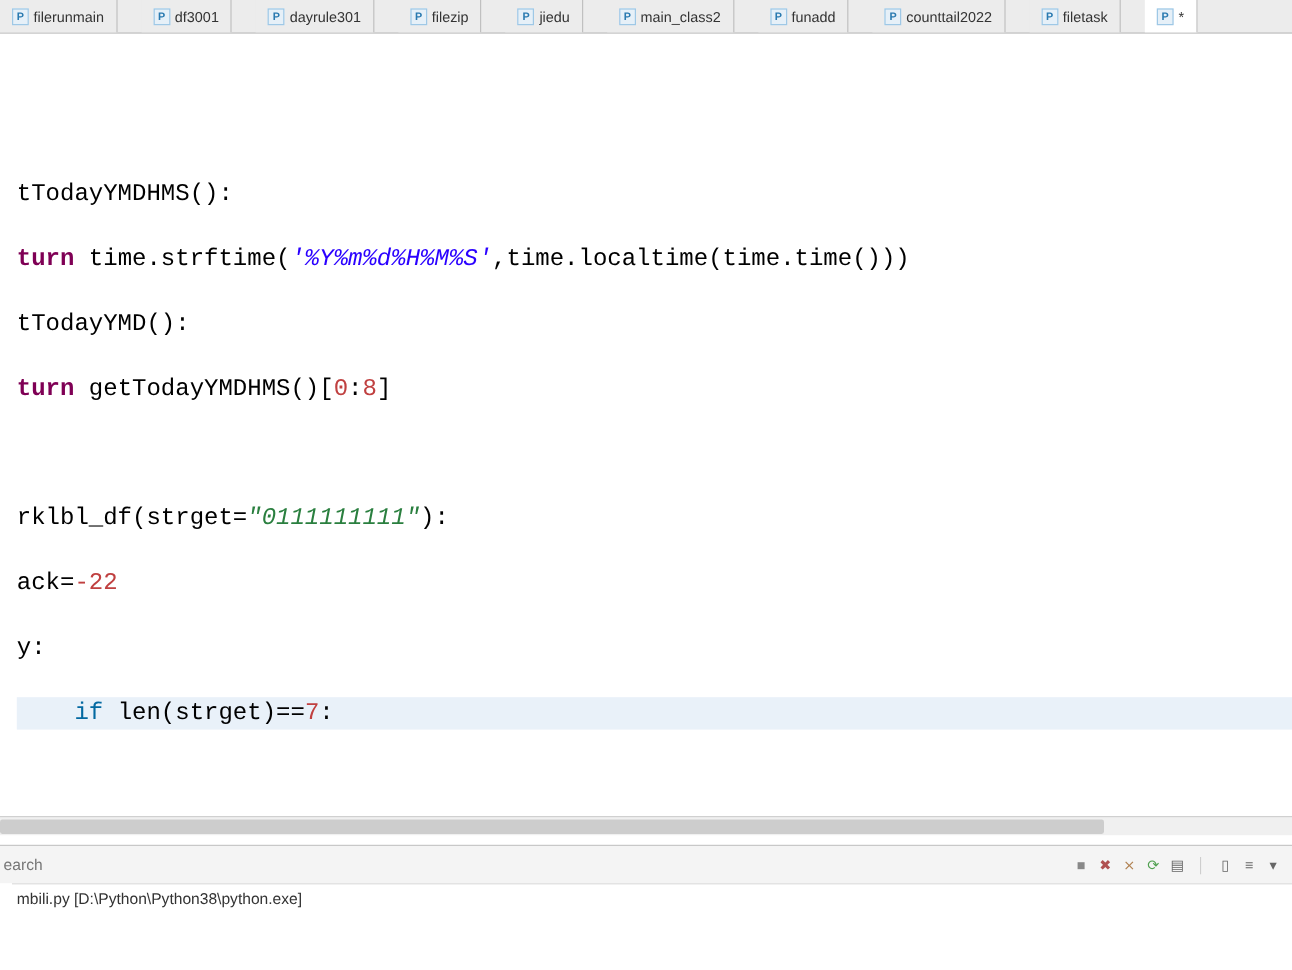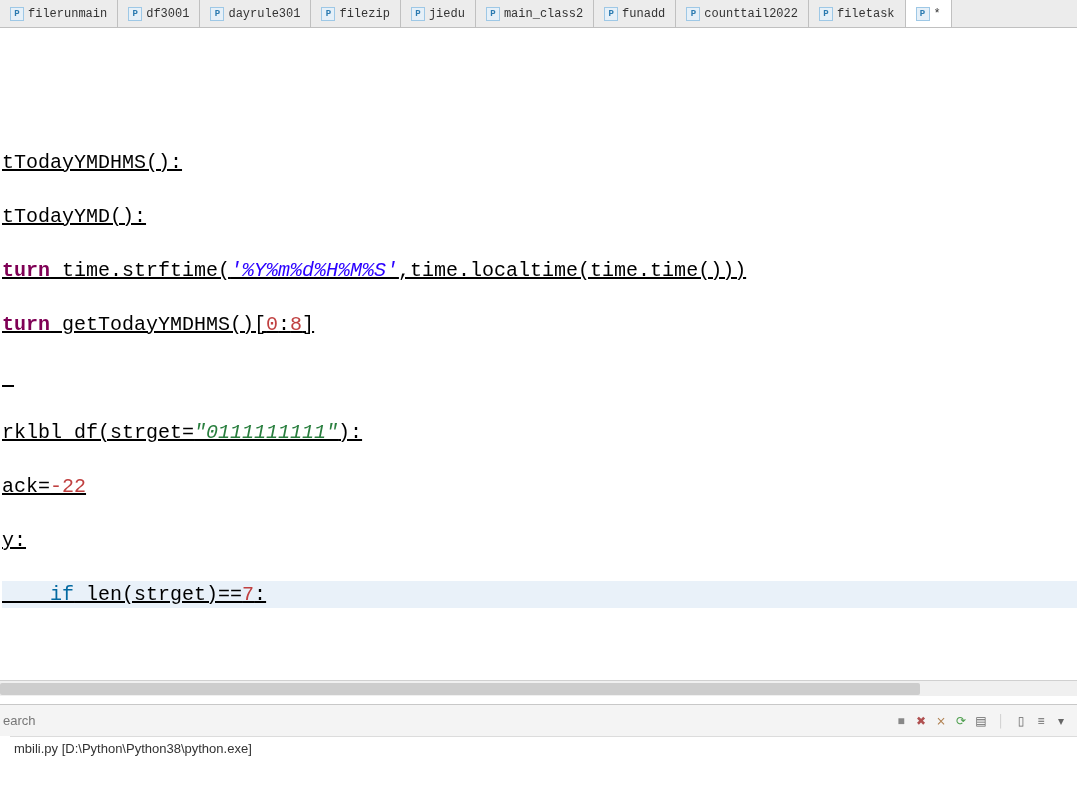--- a/index.html
+++ b/index.html
@@ -9,23 +9,24 @@
     background: #ffffff;
     overflow: hidden;
     width: 1077px;
     height: 808px;
   }
   .tabs {
     display: flex;
     background: #ececec;
     border-bottom: 1px solid #c0c0c0;
     height: 28px;
-    font-family: Liberation Mono, monospace;
+    font-family: Liberation Sans, sans-serif;
     font-size: 12px;
     align-items: center;
+    gap: 20px;
   }
   .tab {
     display: flex;
     align-items: center;
     gap: 4px;
     padding: 4px 10px;
     border-right: 1px solid #c0c0c0;
     color: #333;
     cursor: pointer;
     height: 100%;
@@ -59,22 +60,21 @@
     position: relative;
     height: 642px;
     overflow: hidden;
     white-space: pre;
     line-height: 27px;
     font-size: 20px;
   }
   .code-content {
     position: relative;
     padding-top: 40px;
-    padding-left: 2px;
-    text-decoration: underline;
+    padding-left: 14px;
   }
   .line { color: #333; }
   .line.highlight {
     background: #e9f1f9;
     display: block;
   }
   .kw { color: #7f0055; font-weight: bold; }
   .kw2 { color: #0369a1; }
   .str { color: #2a00ff; font-style: italic; }
   .str2 { color: #2a7f3f; font-style: italic; }
@@ -197,22 +197,22 @@
     </div>
   <div class="tab active">
       <span class="pyicon"></span>
       <span>*</span>
     </div>
 </div>
 
 <div class="editor">
   <div class="code-content">
 <div class="line"><span class="black">tTodayYMDHMS():</span></div>
+<div class="line"><span class="kw">turn</span><span class="black"> time.strftime(</span><span class="str">'%Y%m%d%H%M%S'</span><span class="black">,time.localtime(time.time()))</span></div>
 <div class="line"><span class="black">tTodayYMD():</span></div>
-<div class="line"><span class="kw">turn</span><span class="black"> time.strftime(</span><span class="str">'%Y%m%d%H%M%S'</span><span class="black">,time.localtime(time.time()))</span></div>
 <div class="line"><span class="kw">turn</span><span class="black"> getTodayYMDHMS()[</span><span class="num">0</span><span class="black">:</span><span class="num">8</span><span class="black">]</span></div>
 <div class="line">&nbsp;</div>
 <div class="line"><span class="black">rklbl_df(strget=</span><span class="str2">"0111111111"</span><span class="black">):</span></div>
 <div class="line"><span class="black">ack=</span><span class="num">-22</span></div>
 <div class="line"><span class="black">y:</span></div>
 <div class="line highlight"><span>    </span><span class="kw2">if</span><span class="black"> len(strget)==</span><span class="num">7</span><span class="black">:</span></div>
 
 
 
   </div>

